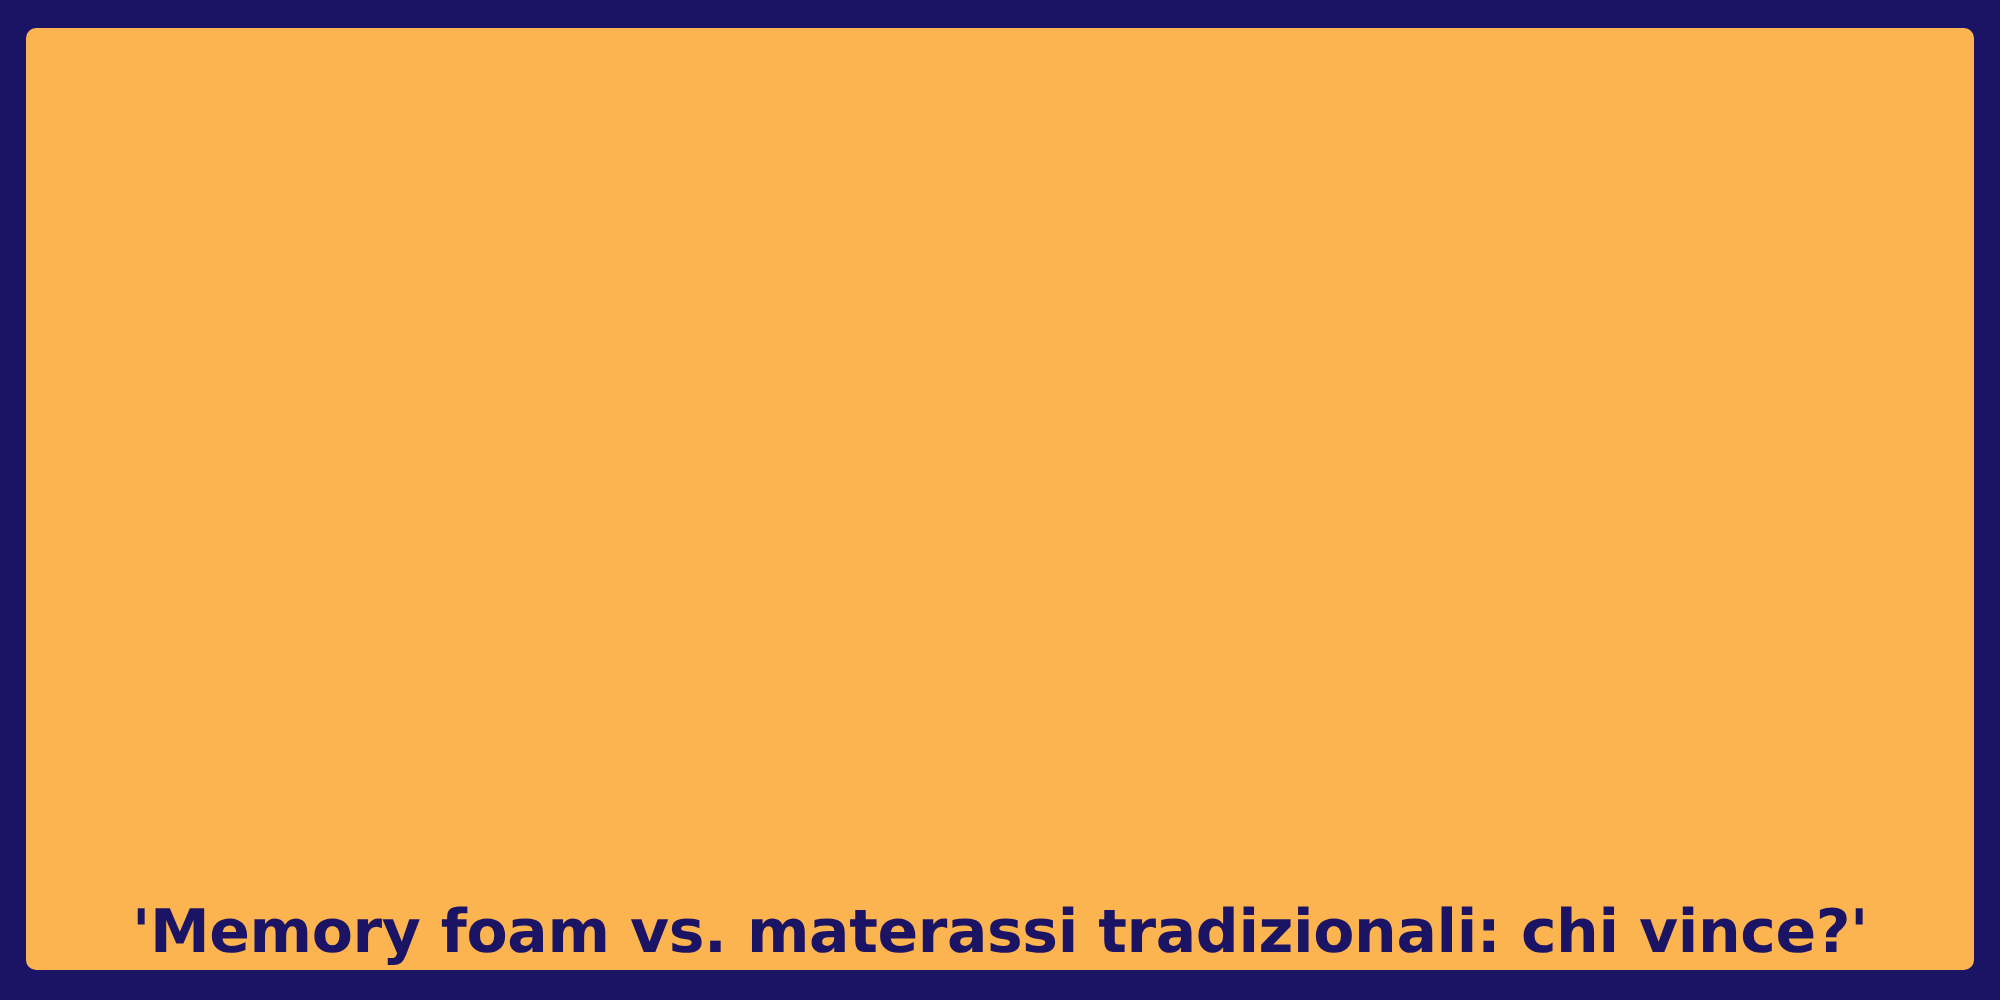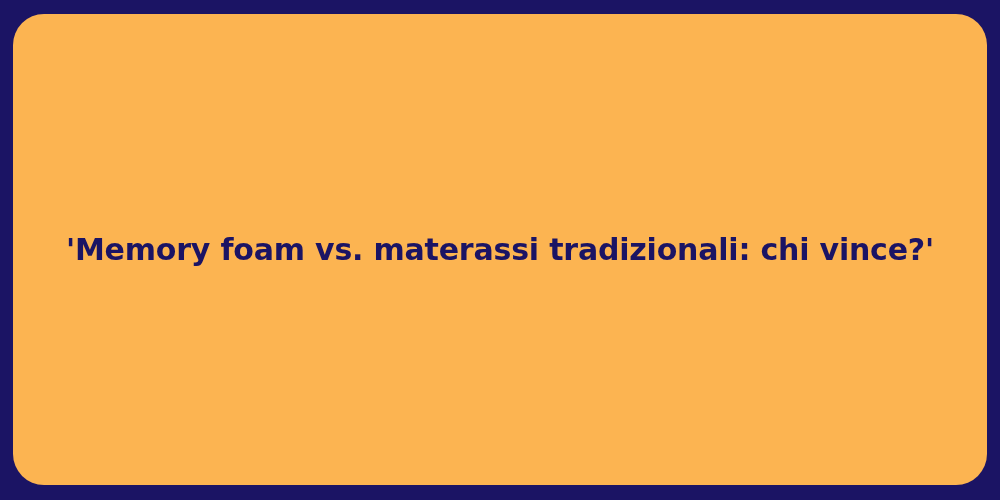--- a/index.html
+++ b/index.html
@@ -24,23 +24,23 @@
     background: #1b1464;
     padding: 14px 13px 15px 13px;
   }
 
   
   .card {
     box-sizing: border-box;
     width: 100%;
     height: 100%;
     background: #fcb451;
-    border-radius: 31px;
+    border-radius: 5px;
     display: flex;
-    align-items: center;
+    align-items: flex-end;
     justify-content: center;
     padding: 0 56px;
   }
 
   
   .headline {
     margin: 0;
     color: #1b1464;
     font-family: "DejaVu Sans", "Liberation Sans", sans-serif;
     font-size: 30px;

